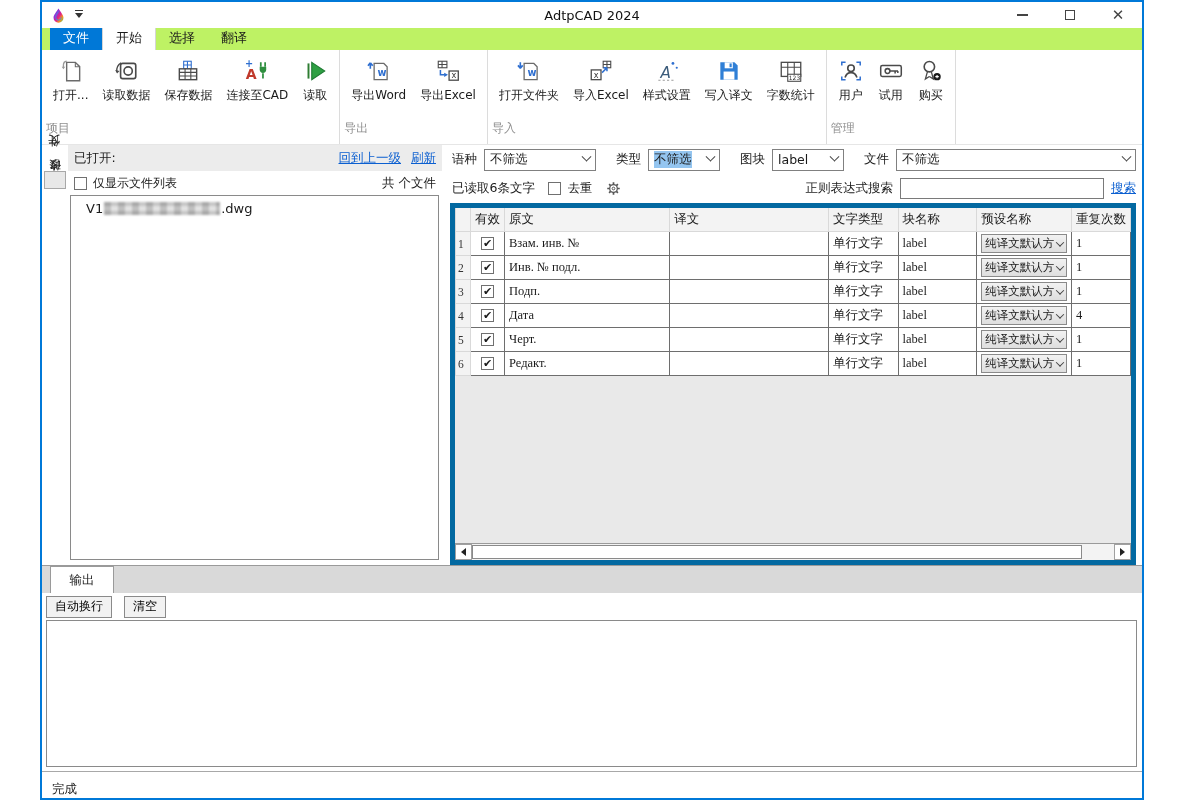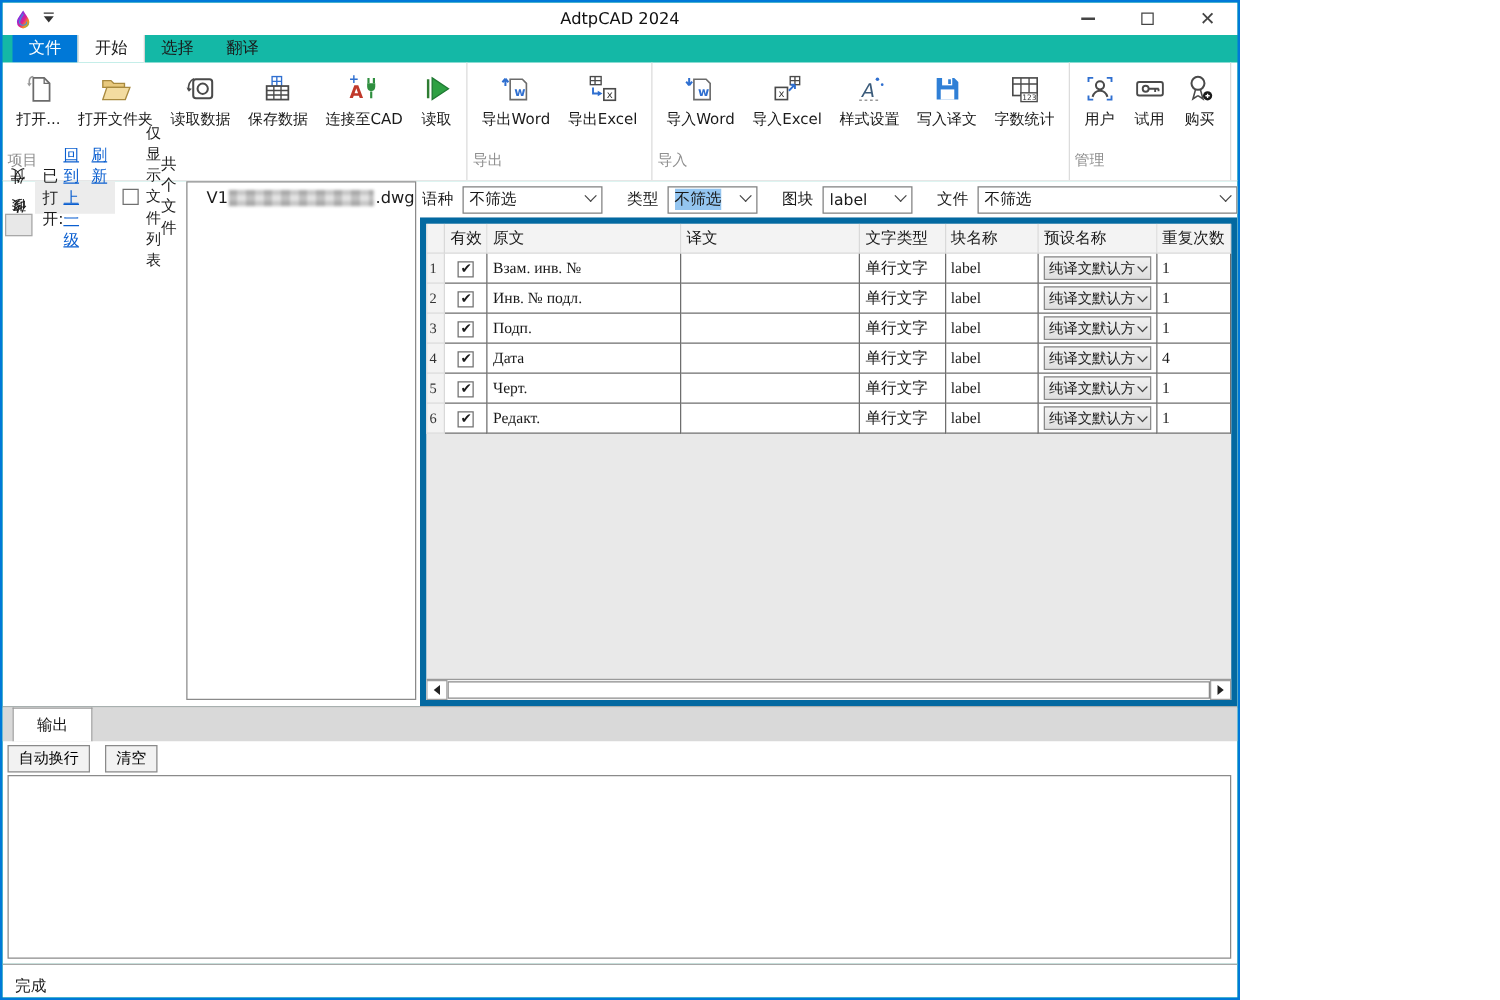--- a/index.html
+++ b/index.html
@@ -1,17 +1,17 @@
 <!DOCTYPE html>
 <html><head>
 <meta charset="utf-8">
 <style>
   * { margin:0; padding:0; box-sizing:border-box; }
   html,body { width:1200px; height:800px; font-family:"DejaVu Sans","Liberation Sans",sans-serif; font-size:12px; color:#1a1a1a; background:#fff; }
-  .window { position:relative; width:992px; height:800px; border:2px solid #0079d8; background:#14b8a6; display:flex; flex-direction:column; overflow:hidden; }
+  .window { position:relative; width:1104px; height:800px; border:2px solid #0079d8; background:#bef264; display:flex; flex-direction:column; overflow:hidden;margin-left:40px; }
 
   
   .titlebar { height:26px; display:flex; align-items:center; position:relative; background:#fff; flex:0 0 auto; }
   .logo { margin-left:8px; width:17px; height:17px; }
   .qa-arrow { margin-left:8px; width:0; height:0; border-left:4px solid transparent; border-right:4px solid transparent; border-top:5px solid #333; position:relative; }
   .qa-arrow::before { content:""; position:absolute; left:-4px; top:-8px; width:8px; height:1.5px; background:#333; }
   .title-text { position:absolute; left:0; right:0; text-align:center; font-size:13px; color:#111; }
   .winbtns { margin-left:auto; display:flex; height:100%; z-index:2; }
   .winbtn { width:48px; display:flex; align-items:center; justify-content:center; color:#444; }
   .glyph-min { width:11px; height:1.5px; background:#444; }
@@ -33,21 +33,21 @@
   .rlabel { font-size:12px; white-space:nowrap; color:#1a1a1a; }
   .rglabel { text-align:left; color:#8f8f8f; font-size:12px; padding:3px 0 7px; }
 
   
   .main { flex:0 0 420px; display:flex; background:#fff; }
   .side-strip { width:26px; display:flex; flex-direction:column; padding-top:4px; }
   .vtab { writing-mode:vertical-rl; transform:rotate(180deg); text-align:center; font-size:12px; padding:8px 2px; margin:0 2px; }
   .vtab-selected { background:#fff; color:#1a1a1a; }
   .vtab-plain { background:#e8e8e8; border:1px solid #a8a8a8; color:#1a1a1a; margin-top:6px; }
 
-  .left-panel { width:374px; display:flex; flex-direction:row; }
+  .left-panel { width:374px; display:flex; flex-direction:column; }
   .lp-header { height:26px; background:#ececec; display:flex; align-items:center; padding:0 6px; }
   .lp-title { font-size:12.5px; }
   .lp-links { margin-left:auto; display:flex; gap:10px; }
   .lnk { color:#0b5fd0; text-decoration:underline; font-size:12.5px; cursor:pointer; }
   .lp-row { height:24px; display:flex; align-items:center; padding:0 6px; }
   .lp-count { margin-left:auto; font-size:12.5px; }
   .cb { width:13px; height:13px; border:1px solid #707070; background:#fff; display:inline-flex; align-items:center; justify-content:center; font-size:11px; line-height:1; flex:0 0 auto; }
   .cb.checked::after { content:"✔"; color:#1a1a1a; }
   .lp-list { flex:1; margin:0 3px 5px 2px; border:1px solid #8a8a8a; background:#fff; padding:5px 0 0 15px; }
   .file-item { font-size:13px; display:flex; align-items:center; }
@@ -142,27 +142,20 @@
           <svg viewBox="0 0 24 24">
               <path d="M8 4h8l4 4v13H8z" fill="#fff" stroke="#6b6b6b" stroke-width="1.3"></path>
               <path d="M16 4v4h4" fill="none" stroke="#6b6b6b"></path>
               <path d="M5 9V6.5C5 4.5 6.5 3.2 8 3" fill="none" stroke="#9a9a9a" stroke-width="1.2"></path>
               <path d="M3.4 8l1.6 2.4L6.7 8z" fill="#9a9a9a"></path>
             </svg>
           <span class="rlabel">打开...</span>
         </div>
         <div class="rbtn">
           <svg viewBox="0 0 24 24">
-              <path d="M3 6h6l2 2h8v3H3z" fill="#e8c97e" stroke="#a98a3f"></path>
-              <path d="M3 20l3-9h17l-3.4 9z" fill="#f3dca0" stroke="#a98a3f"></path>
-            </svg>
-          <span class="rlabel">打开文件夹</span>
-        </div>
-        <div class="rbtn">
-          <svg viewBox="0 0 24 24">
               <rect x="7" y="5" width="14" height="14" rx="2" fill="#fff" stroke="#4a4a4a" stroke-width="1.5"></rect>
               <circle cx="14" cy="12" r="3.8" fill="none" stroke="#4a4a4a" stroke-width="1.5"></circle>
               <path d="M3.5 13c-.4-3.8 1.2-7 4-8.5" fill="none" stroke="#4a4a4a" stroke-width="1.2"></path>
               <path d="M2 11l1.8 3.2L6 12z" fill="#4a4a4a"></path>
             </svg>
           <span class="rlabel">读取数据</span>
         </div>
         <div class="rbtn">
           <svg viewBox="0 0 24 24">
               <rect x="8" y="3" width="7" height="7" fill="#fff" stroke="#2f6fd0"></rect>
@@ -219,21 +212,21 @@
     </div>
 
     <div class="rgroup">
       <div class="rbtns">
         <div class="rbtn">
           <svg viewBox="0 0 24 24">
               <path d="M7.5 5h9l3 3v12h-12z" fill="#fff" stroke="#6b6b6b" stroke-width="1.2"></path>
               <text x="10.5" y="17" font-size="9" font-weight="bold" fill="#2f6fd0">w</text>
               <path d="M4 4v5.5M4 9.5L1.8 6.8M4 9.5l2.2-2.7" fill="none" stroke="#2f6fd0" stroke-width="1.5"></path>
             </svg>
-          <span class="rlabel">导入Word</span>
+          <span class="rlabel">打开文件夹</span>
         </div>
         <div class="rbtn">
           <svg viewBox="0 0 24 24">
               <rect x="3" y="11" width="9" height="9" fill="#fff" stroke="#4a4a4a" stroke-width="1.2"></rect>
               <text x="5.3" y="18.2" font-size="7.5" fill="#333">x</text>
               <rect x="14" y="3" width="7" height="6" fill="#fff" stroke="#4a4a4a"></rect>
               <path d="M14 6h7M17.5 3v6" stroke="#4a4a4a"></path>
               <path d="M13 13.5l4.5-4.5M17.5 9h-3.2M17.5 9v3.2" fill="none" stroke="#2f6fd0" stroke-width="1.4"></path>
             </svg>
           <span class="rlabel">导入Excel</span>
@@ -353,20 +346,37 @@
             <span class="chev"></span>
           </div>
         <span class="gap8"></span>
         <span class="flabel">文件</span>
         <div class="combo" style="flex:1">
             <span>不筛选</span>
             <span class="chev"></span>
           </div>
       </div>
 
+      <div class="frow">
+        <span class="flabel">已读取6条文字</span>
+        <span class="cb" style="margin-left:6px"></span>
+        <span>去重</span>
+        <svg width="17" height="17" viewBox="0 0 24 24" style="margin-left:6px">
+            <circle cx="12" cy="12" r="5.4" fill="none" stroke="#555" stroke-width="1.8"></circle>
+            <circle cx="12" cy="12" r="1.9" fill="none" stroke="#555" stroke-width="1.4"></circle>
+            <g stroke="#555" stroke-width="2.4">
+              <path d="M12 3.2v3M12 17.8v3M3.2 12h3M17.8 12h3M5.8 5.8l2.1 2.1M16.1 16.1l2.1 2.1M18.2 5.8l-2.1 2.1M7.9 16.1l-2.1 2.1"></path>
+            </g>
+          </svg>
+        <div class="regex-wrap">
+          <span class="flabel">正则表达式搜索</span>
+          <input class="regex-input" style="">
+          <span class="lnk">搜索</span>
+        </div>
+      </div>
 
       <div class="grid-area">
         <div class="grid-viewport">
           <table class="grid">
             <colgroup>
                 <col class="c-num">
                 <col class="c-valid">
                 <col class="c-src">
                 <col class="c-tgt">
                 <col class="c-type">

